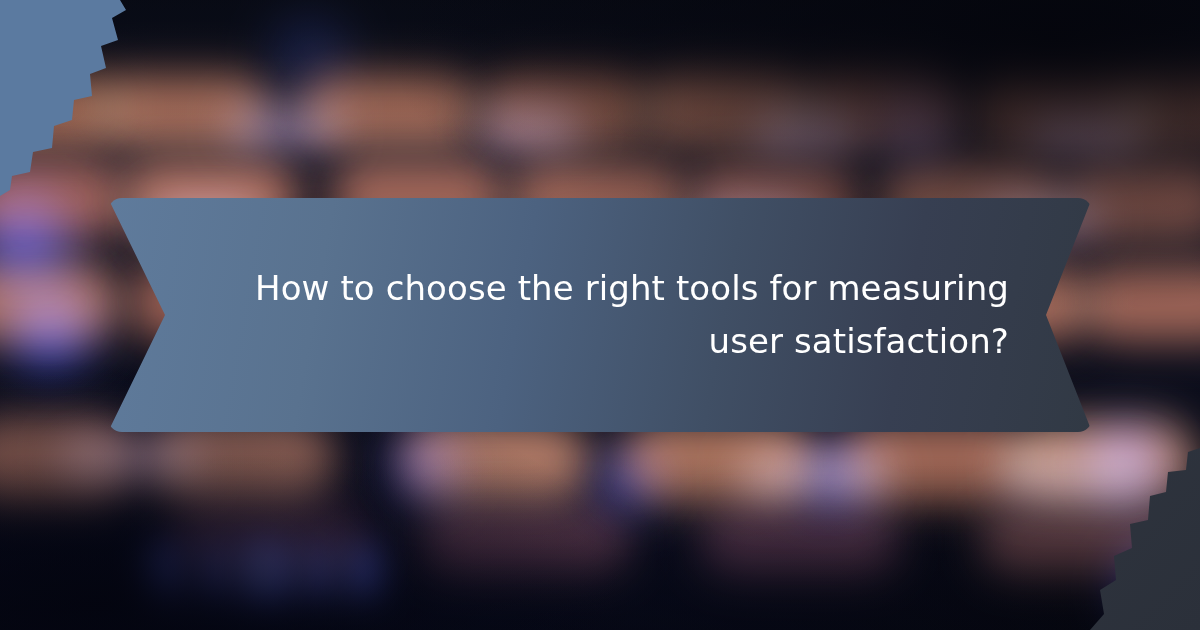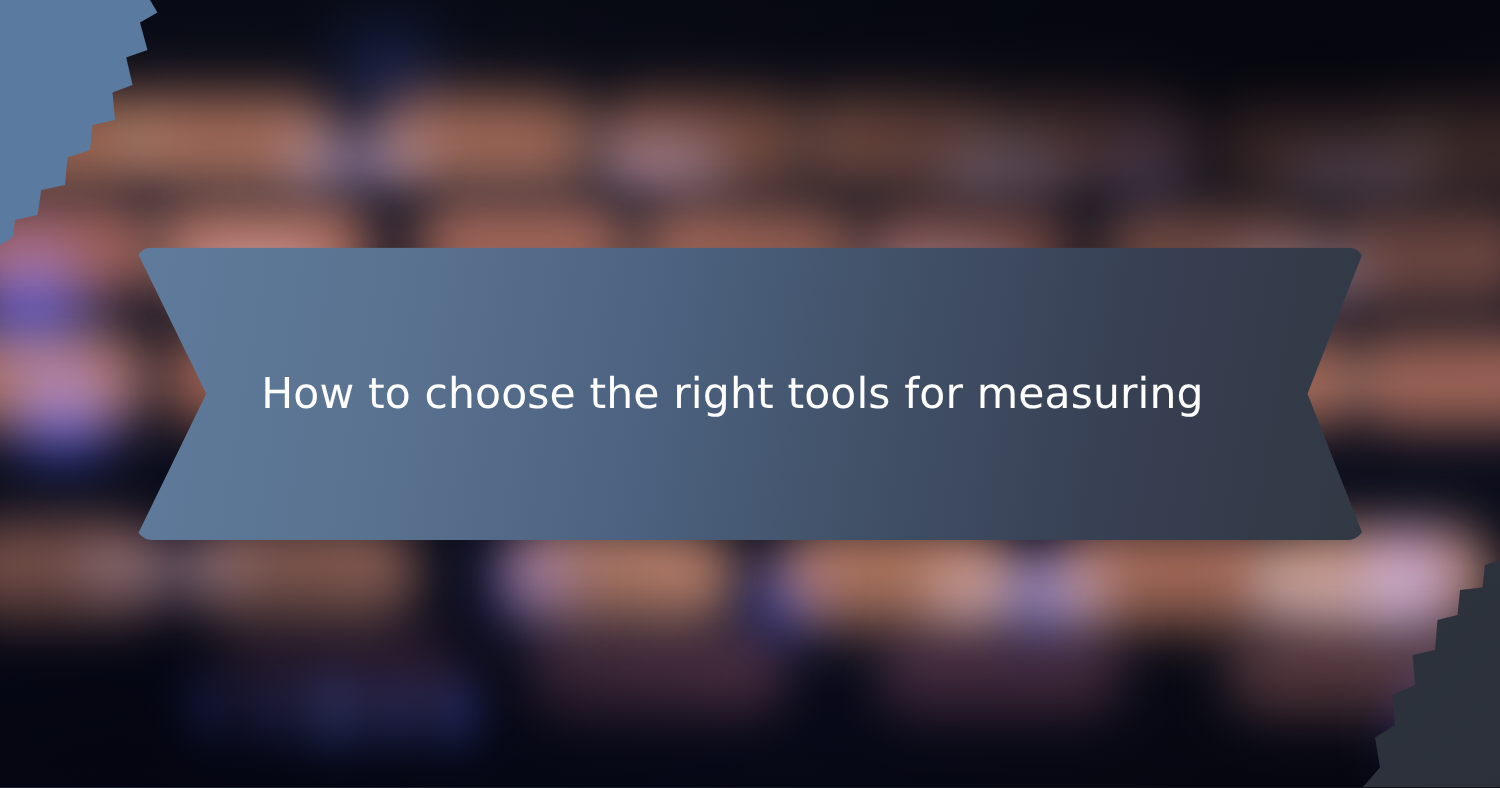--- a/index.html
+++ b/index.html
@@ -96,21 +96,21 @@
         #5f7b9c 0%,
         #59728f 22%,
         #4c6280 42%,
         #404f65 62%,
         #373f52 80%,
         #313944 100%);
     border-radius:14px;
     display:flex;align-items:center;justify-content:center;
   }
   .banner-inner{
-    width:800px;text-align:left;
+    width:800px;text-align:right;
     padding-left:18px;
   }
   .banner-title{
     color:#ffffff;
     font-size:34px;
     line-height:1.55;
     font-weight:400;
     letter-spacing:.1px;
     text-rendering:optimizeLegibility;
   }
@@ -190,17 +190,18 @@
         <div class="glow" style="left: 302px; top: 545px; width: 32px; height: 55px; border-radius: 16px; background: rgb(74, 92, 245); opacity: 0.95; filter: blur(17px);"></div>
         <div class="glow" style="left: 345px; top: 545px; width: 34px; height: 55px; border-radius: 16px; background: rgb(74, 92, 245); opacity: 0.95; filter: blur(17px);"></div>
         <div style="position: absolute; inset: 0px; pointer-events: none; background: radial-gradient(90% 70% at 88% 6%, rgba(4, 5, 12, 0.92) 0%, rgba(4, 5, 12, 0) 62%), radial-gradient(70% 60% at 8% 96%, rgba(3, 4, 14, 0.85) 0%, rgba(3, 4, 14, 0) 65%), linear-gradient(rgba(6, 8, 16, 0.55) 0%, rgba(6, 8, 16, 0) 22%, rgba(6, 8, 16, 0) 72%, rgba(4, 5, 12, 0.55) 100%);"></div>
       </div>
   </div>
 
   <div class="banner">
     <div class="banner-inner">
       <div class="banner-title">
         <span>How to choose the right tools for measuring</span><br>
+        <span>user satisfaction?</span>
       </div>
     </div>
   </div>
 
 </div>
 
 </body></html>

